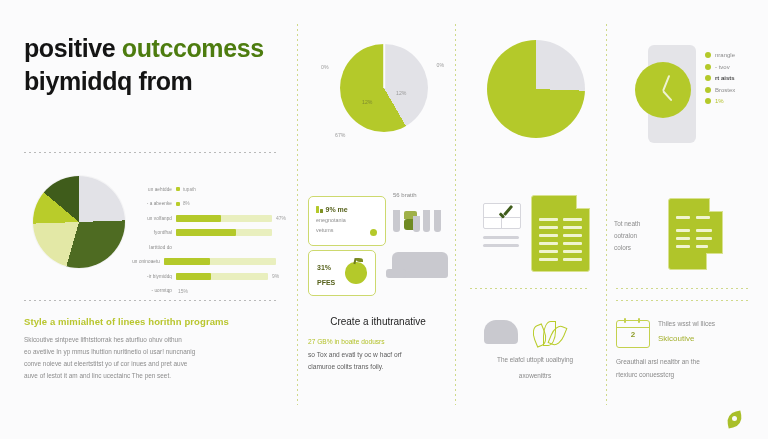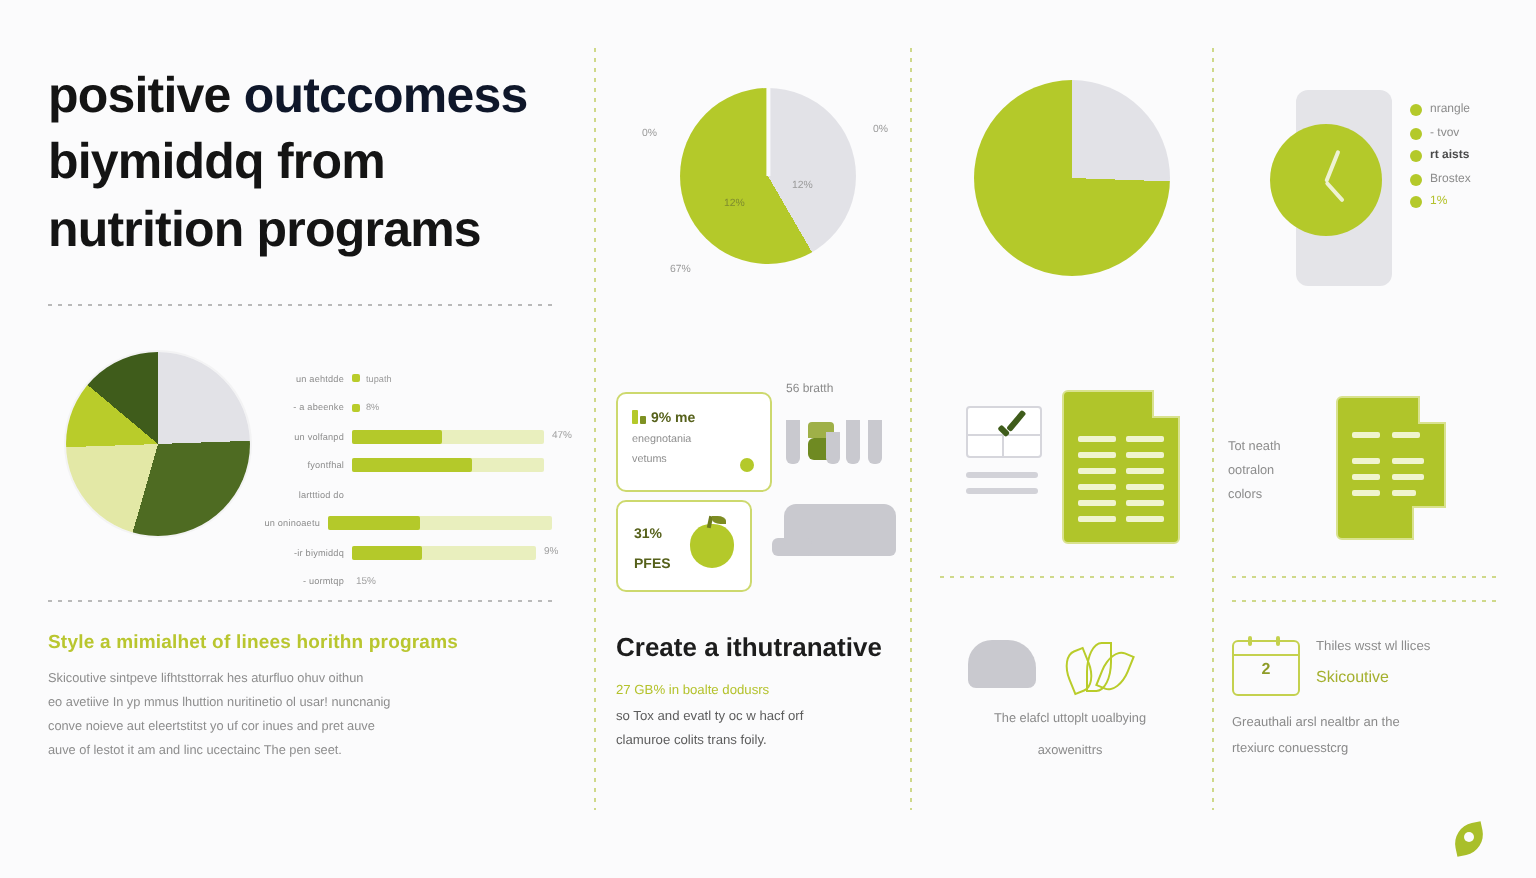--- a/index.html
+++ b/index.html
@@ -31,21 +31,21 @@
   .hdots.green{
     background-image:linear-gradient(to right,#cfd98a 0 2px,transparent 2px 5px);
   }
 
   
   .headline{
     position:absolute;left:24px;top:32px;width:262px;
     font-size:25px;line-height:1.33;font-weight:700;letter-spacing:-0.4px;
     color:#141414;
   }
-  .headline .accent{color:#0f172a;}
+  .headline .accent{color:#4d7c0f;}
   .headline .ln{display:block;}
 
   
   .pie-left{
     position:absolute;left:33px;top:176px;width:92px;height:92px;border-radius:50%;
     background:conic-gradient(
       #e2e2e7 0deg 88deg,
       #4e6b22 88deg 196deg,
       #e3e8a6 196deg 268deg,
       #b9cc2a 268deg 310deg,
@@ -145,21 +145,21 @@
   .doc .fold{position:absolute;right:-1px;top:-1px;width:13px;height:13px;background:#fbfbfc;
              border-left:1.6px solid #d9e28f;border-bottom:1.6px solid #d9e28f;}
   .doc .fold2{position:absolute;right:-1px;bottom:-1px;width:16px;height:16px;background:#fbfbfc;
              border-left:1.6px solid #d9e28f;border-top:1.6px solid #d9e28f;transform:rotate(0deg);}
   .doc .dl{position:absolute;height:2.6px;background:#f0f4cf;border-radius:1px;}
 
   .rtext3{position:absolute;left:614px;top:218px;width:52px;font-size:6.4px;line-height:1.9;color:#8c8c8c;filter:blur(.3px);}
 
   
   .b2{position:absolute;left:308px;top:316px;width:140px;}
-  .b2 h4{margin:0 0 9px;font-size:13px;font-weight:700;color:#1d1d1d;filter:blur(.25px);}
+  .b2 h4{margin:0 0 9px;font-size:10px;font-weight:400;color:#1d1d1d;filter:blur(.25px);text-align:center;}
   .b2 .grn{font-size:6.6px;color:#b4c22c;line-height:1.9;filter:blur(.3px);}
   .b2 p{margin:0;font-size:6.6px;line-height:1.9;color:#5d5d5d;filter:blur(.3px);}
 
   .b3{position:absolute;left:470px;top:318px;width:130px;}
   .b3 .icons{position:relative;height:32px;}
   .b3 .gblob{position:absolute;left:14px;top:2px;width:34px;height:24px;background:#c9c9cf;border-radius:12px 14px 4px 4px;}
   .b3 .leaf{position:absolute;left:62px;top:2px;width:30px;height:26px;}
   .b3 .leaf span{position:absolute;bottom:0;width:11px;height:19px;border:1.4px solid #b9cc2a;border-radius:60% 0 60% 0;background:transparent;}
   .b3 .leaf .l1{left:1px;transform:rotate(-22deg);}
   .b3 .leaf .l2{left:11px;height:23px;}
@@ -188,21 +188,20 @@
 
   <div class="vdiv c1"></div>
   <div class="vdiv c2"></div>
   <div class="vdiv c3"></div>
 
   <div class="headline">
     <span class="ln">
       <span>positive </span><span class="accent">outccomess</span>
     </span>
     <span class="ln">biymiddq from</span>
-    <span class="ln">nutrition programs</span>
   </div>
   <div class="hdots" style="left:24px;top:152px;width:252px;"></div>
 
   <div class="pie-left"></div>
 
   <div class="lbars">
 
     <div class="lrow">
       <span class="lbl">un aehtdde</span>
       <span class="chip"></span>

